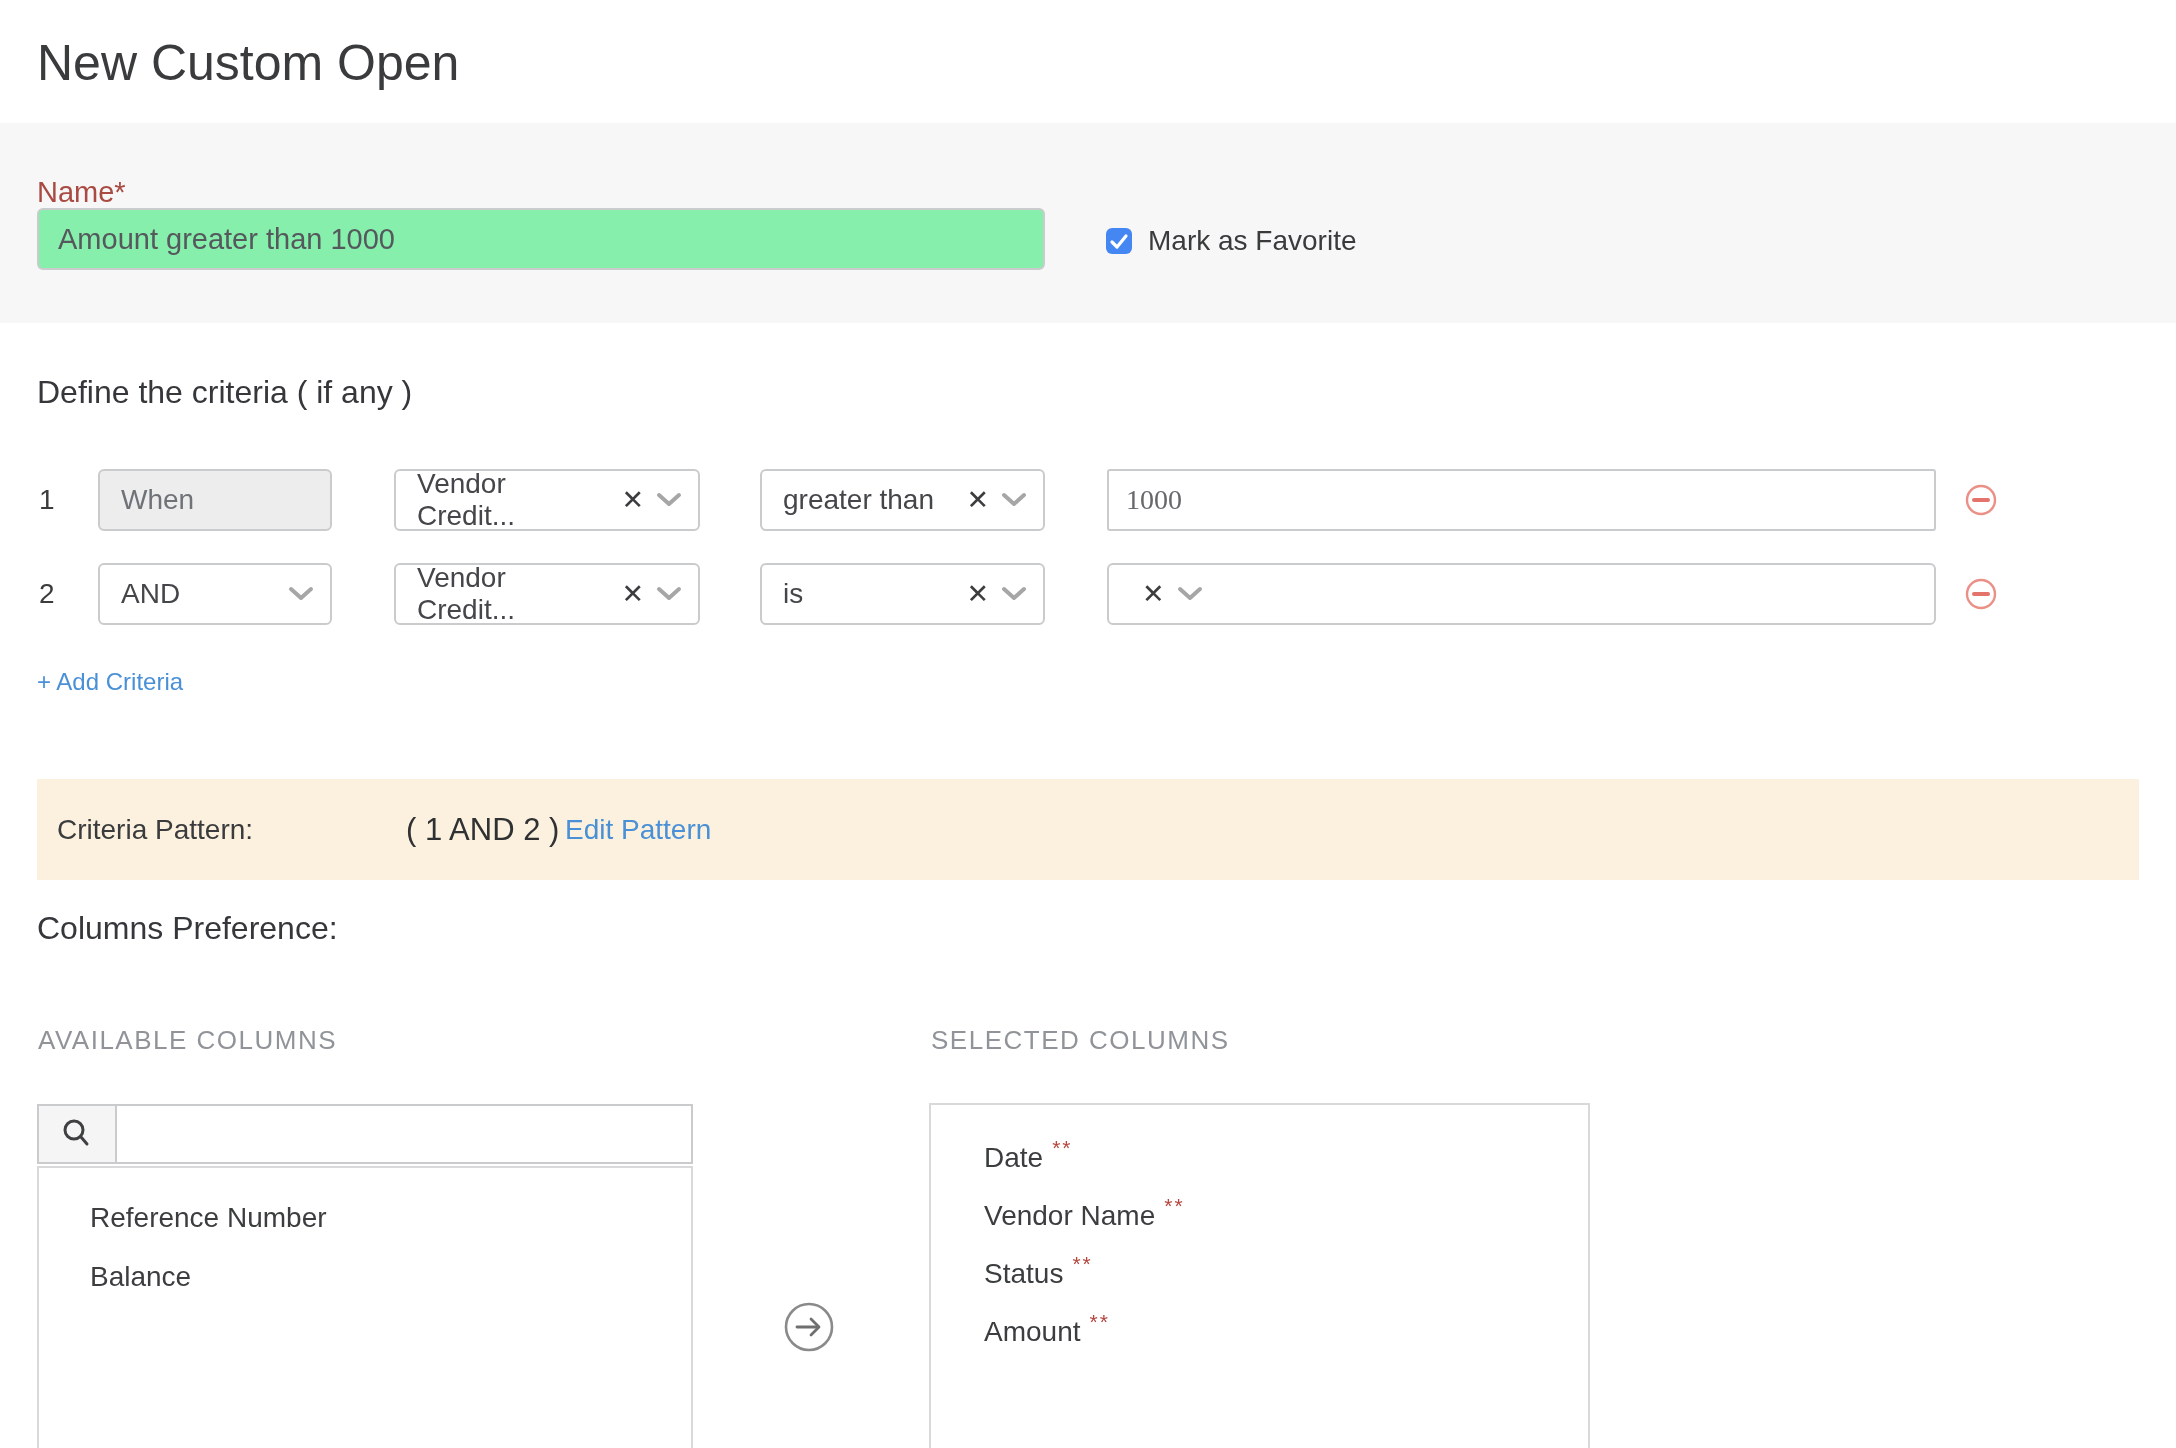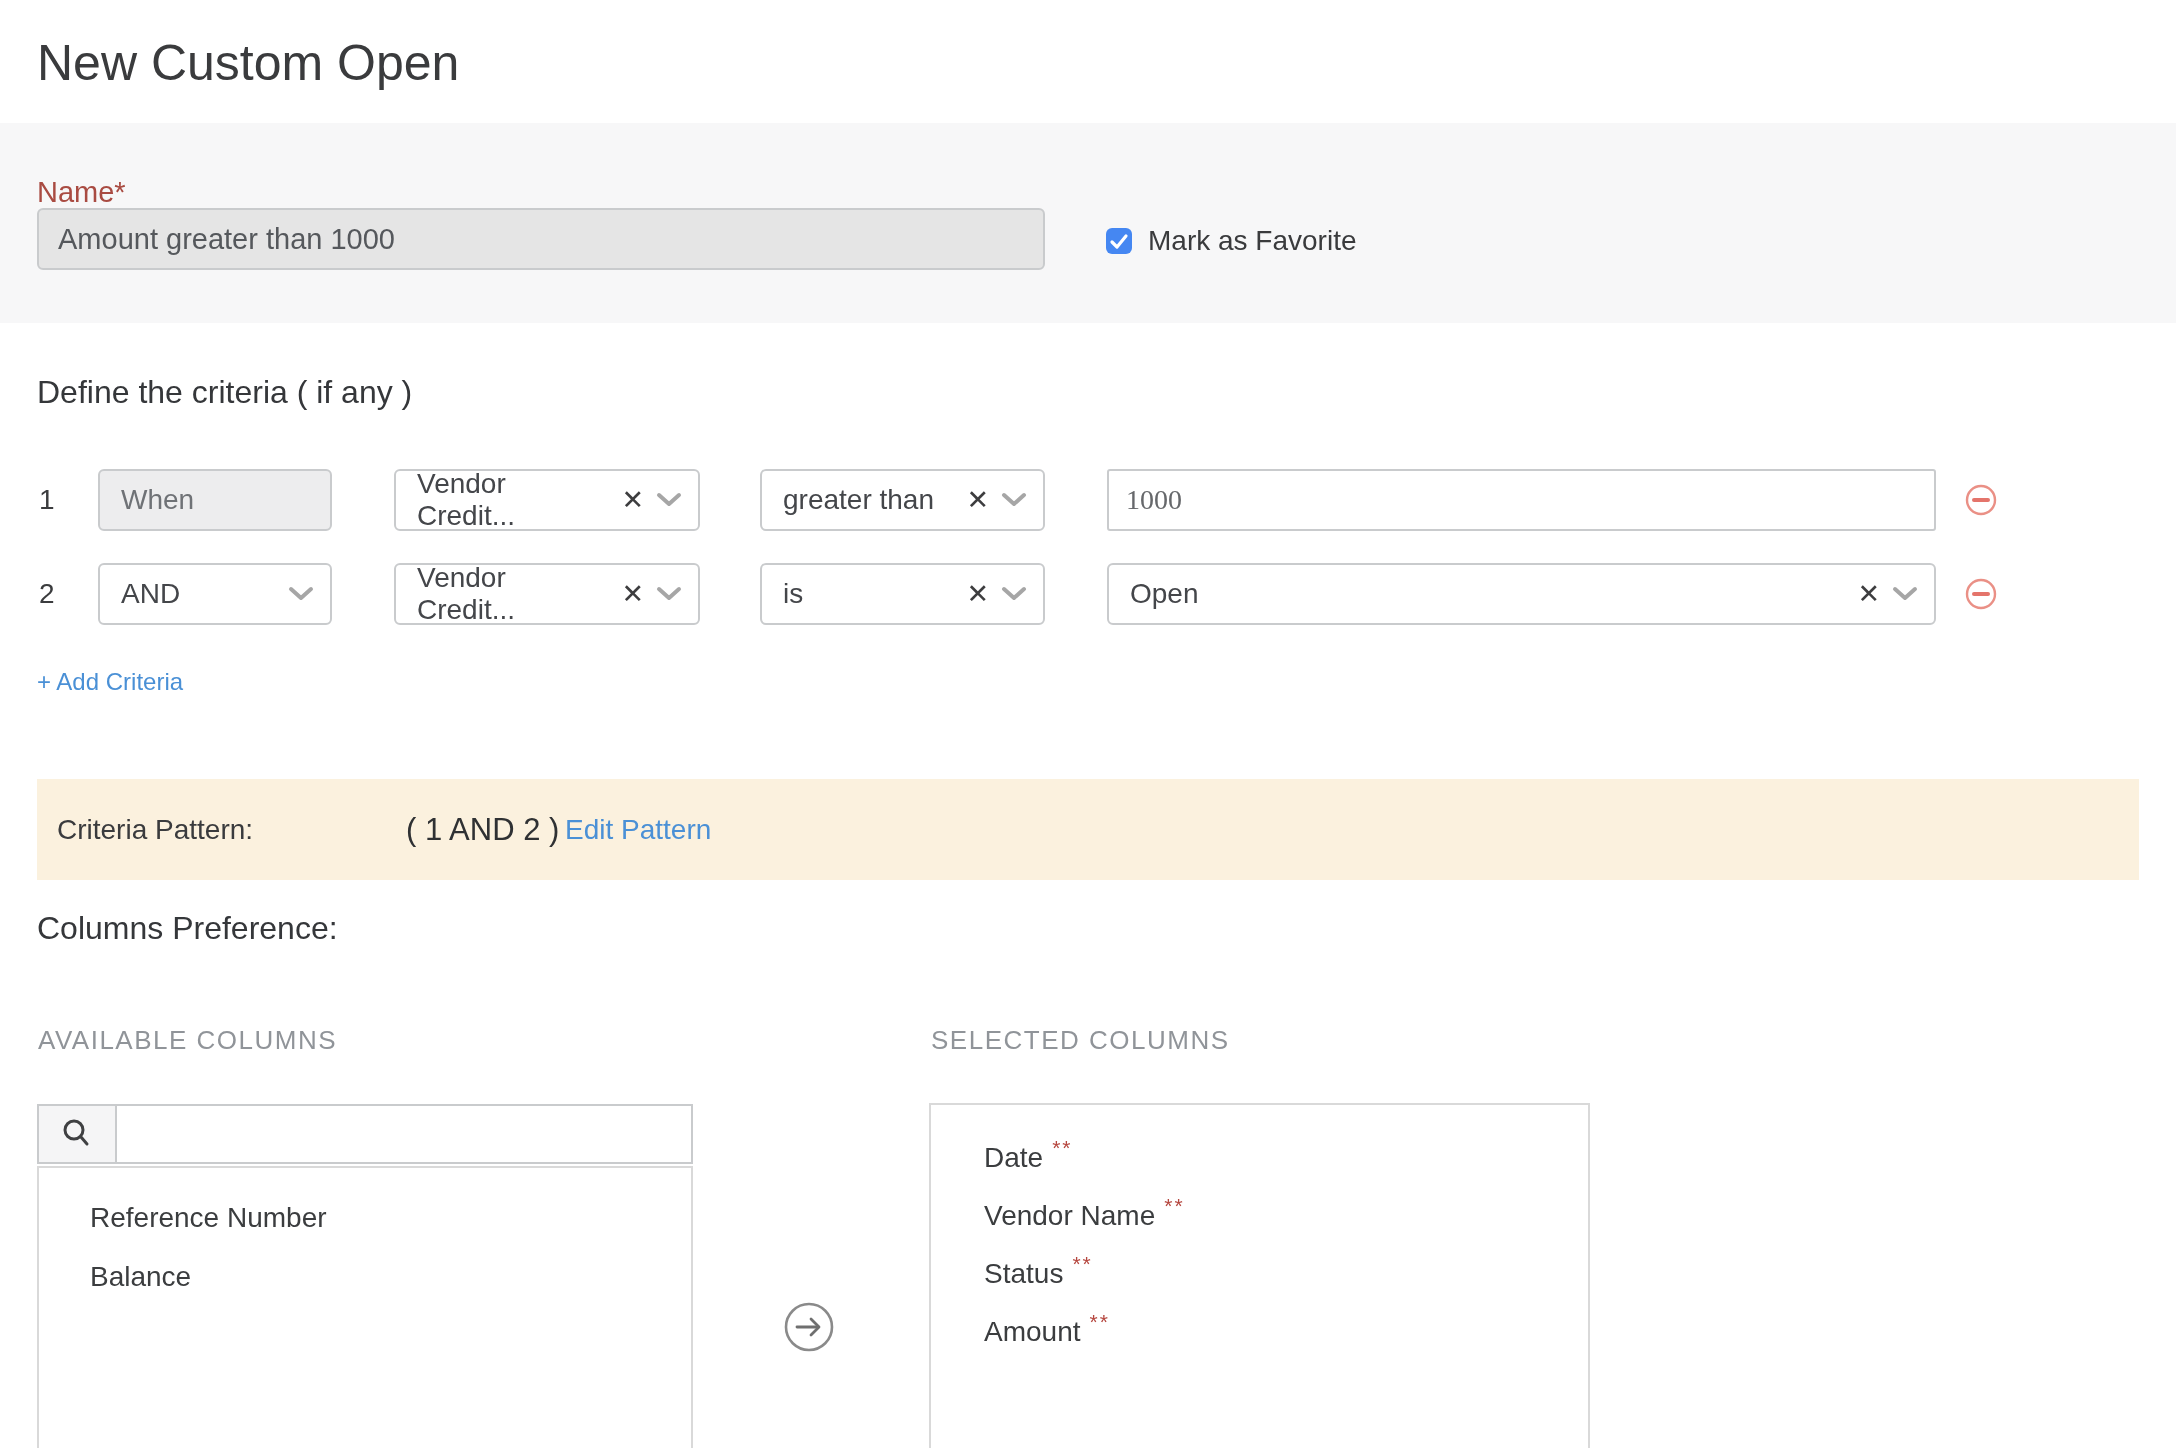--- a/index.html
+++ b/index.html
@@ -11,21 +11,21 @@
   }
   .abs{position:absolute;}
 
   
   .page-title{left:37px;top:34px;font-size:50px;line-height:58px;color:#3a3b3d;font-weight:400;}
 
   
   .band{left:0;top:123px;width:2176px;height:200px;background:#f7f7f8;}
   .name-label{left:37px;top:150px;font-size:29px;line-height:36px;color:#a94b42;}
   .name-input{
-    left:37px;top:208px;width:1008px;height:62px;background:#e5e5e5;
+    left:37px;top:208px;width:1008px;height:62px;background:#86efac;
     border:2px solid #c9cbcd;border-radius:6px;padding:0 0 0 19px;
     font-size:29px;color:#55585c;font-family:inherit;outline:none;
   }
   .fav-checkbox{left:1106px;top:228px;width:26px;height:26px;border-radius:6px;background:#4587f2;display:flex;align-items:center;justify-content:center;cursor:pointer;}
   .fav-label{left:1148px;top:223px;font-size:28px;line-height:36px;color:#3a3b3d;}
 
   
   .define-heading{left:37px;top:372px;font-size:32px;line-height:40px;color:#35373a;}
   .row-num{width:40px;font-size:28px;color:#3b3c3e;line-height:62px;}
   .crit-box{
@@ -136,21 +136,20 @@
   <div class="crit-box" style="left:760px;top:563px;width:285px;">
     <span class="grow">is</span>
     <span class="x-glyph">✕</span>
     <span class="chev">
       <svg width="26" height="16" viewBox="0 0 26 16">
           <polyline points="3,3 13,12 23,3" fill="none" stroke="#a6a6a6" stroke-width="4" stroke-linecap="round" stroke-linejoin="round"></polyline>
         </svg>
     </span>
   </div>
   <div class="crit-box" style="left:1107px;top:563px;width:829px;">
-    <span class="grow">Open</span>
     <span class="x-glyph">✕</span>
     <span class="chev">
       <svg width="26" height="16" viewBox="0 0 26 16">
           <polyline points="3,3 13,12 23,3" fill="none" stroke="#a6a6a6" stroke-width="4" stroke-linecap="round" stroke-linejoin="round"></polyline>
         </svg>
     </span>
   </div>
   <svg class="abs remove-btn" style="left:1965px;top:578px;" viewBox="0 0 32 32">
     <circle cx="16" cy="16" r="14" fill="none" stroke="#ea9086" stroke-width="2.4"></circle>
     <line x1="9" y1="16" x2="23" y2="16" stroke="#e4746b" stroke-width="4" stroke-linecap="round"></line>

